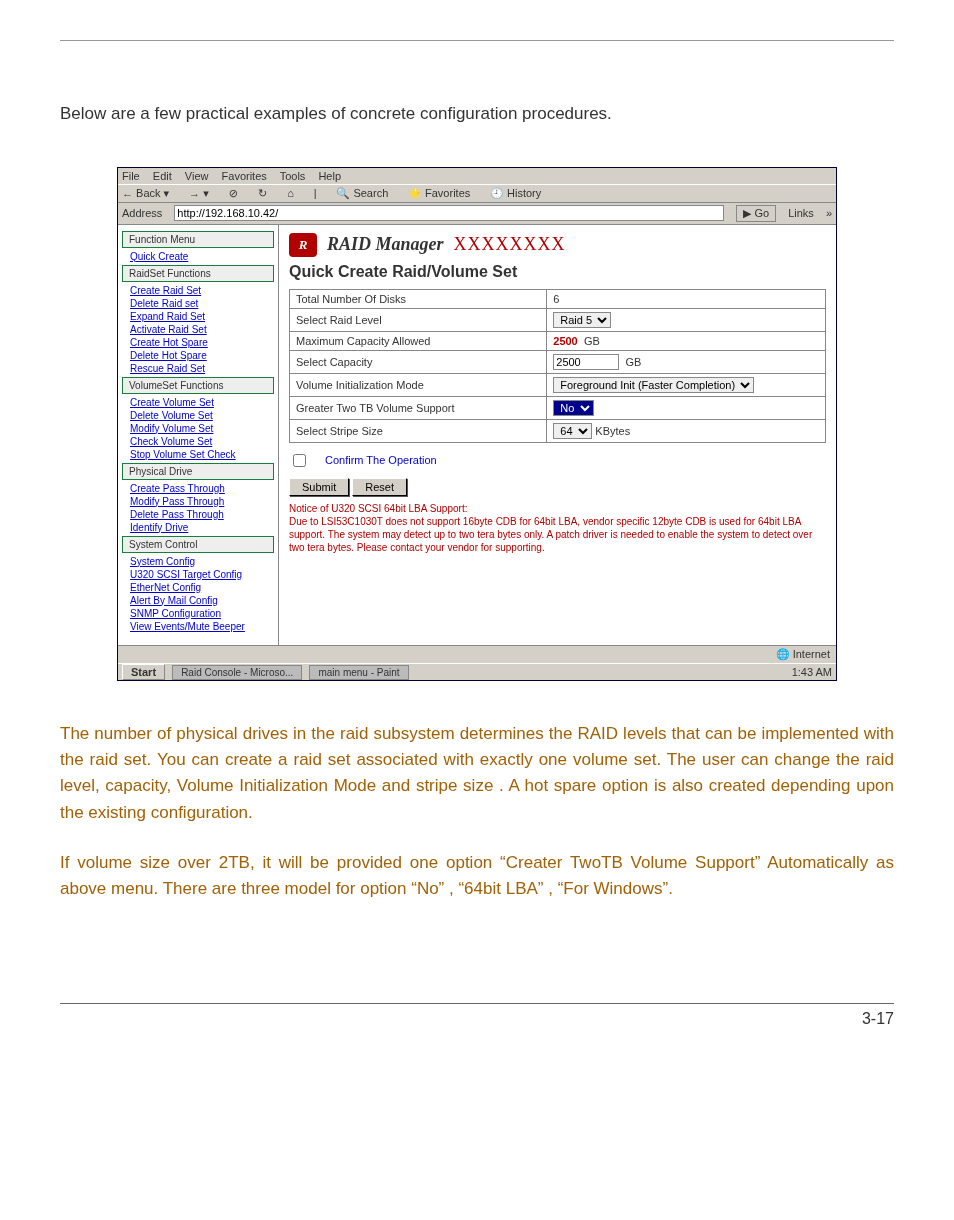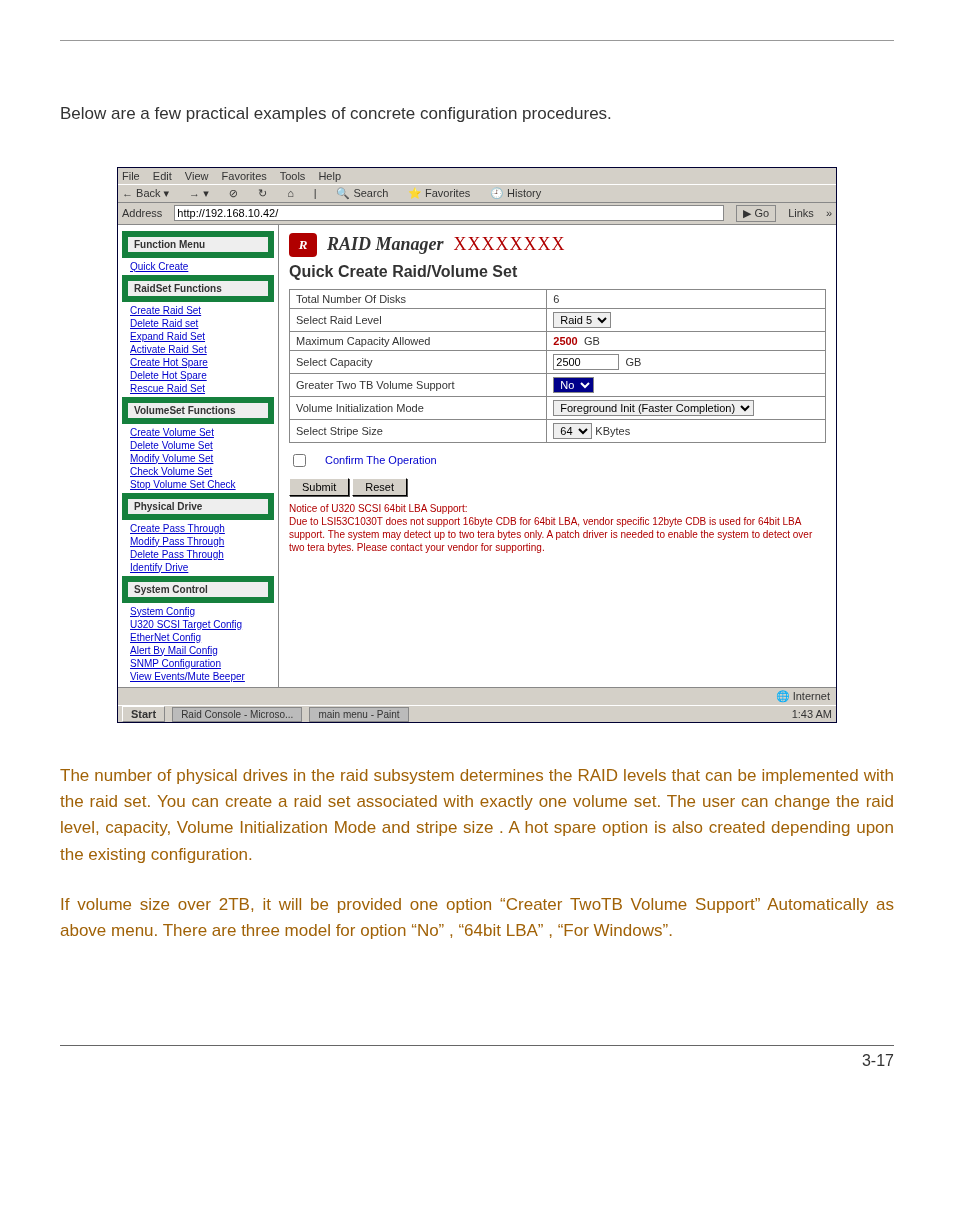--- a/index.html
+++ b/index.html
@@ -19,21 +19,21 @@
   .titlebar .wbtns { display:flex; gap:1px; }
   .titlebar .wbtn { width:16px; height:14px; background:#ccc; border:1px solid #fff; font-size:9px; display:flex; align-items:center; justify-content:center; color:#000; }
   .menubar { background:#d4d0c8; padding:2px 4px; font-size:11px; }
   .menubar span { margin-right:10px;text-align:right; }
   .toolbar { background:#d4d0c8; padding:2px 4px; border-top:1px solid #fff; border-bottom:1px solid #888; font-size:11px; display:flex; align-items:center; gap:20px; }
   .addressbar { background:#d4d0c8; padding:2px 4px; border-bottom:1px solid #888; display:flex; align-items:center; gap:12px; font-size:11px; }
   .addressbar input { flex:1; font-size:11px; padding:1px 2px; border:1px solid #888; background:#fff; }
   .go-btn { background:#d4d0c8; border:1px solid #888; padding:1px 6px; font-size:11px; }
   .ie-body { display:flex; min-height:420px; background:#fff; }
   .sidebar { width:160px; background:#fff; border-right:1px solid #888; padding:4px 0; overflow:hidden; }
-  .sb-group-title { font-weight:bold; font-size:10px; padding:2px 6px; border:6px solid #15803d; margin:2px 4px; background:#eee; }
+  .sb-group-title { font-weight:normal; font-size:10px; padding:2px 6px; border:1px solid #15803d; margin:2px 4px; background:#eee; }
   .sb-link { color:#00c; text-decoration:underline; font-size:10px; display:block; padding:1px 6px 1px 12px; cursor:pointer; }
   .main-pane { flex:1; padding:8px 10px; }
   .brand-row { display:flex; align-items:center; gap:10px; margin-bottom:6px; }
   .brand-badge { width:28px; height:24px; background:#b00000; border-radius:4px; color:#fff; font-style:italic; font-weight:bold; font-size:13px; display:flex; align-items:center; justify-content:center; font-family:"Times New Roman",serif; }
   .brand-text { font-size:18px; font-weight:bold; font-style:italic; font-family:"Times New Roman",serif; }
   .brand-text .mgr { }
   .brand-x { color:#b00000; font-family:"Times New Roman",serif; font-size:18px; letter-spacing:1px; }
   .section-title { font-weight:bold; font-size:16px; margin:4px 0 8px; }
   table.form-tbl { width:100%; border-collapse:collapse; font-size:11px; }
   table.form-tbl td { border:1px solid #888; padding:3px 6px; vertical-align:middle; }
@@ -134,26 +134,26 @@
               </tr>
           <tr>
                 <td>Maximum Capacity Allowed</td>
                 <td><b style="color:#b00000">2500</b>&nbsp;&nbsp;<span>GB</span></td>
               </tr>
           <tr>
                 <td>Select Capacity</td>
                 <td><input class="txt" value="2500" style="">&nbsp;&nbsp;<span>GB</span></td>
               </tr>
           <tr>
+                <td>Volume Initialization Mode</td>
+                <td><select class="sel"><option>Foreground Init (Faster Completion)</option></select></td>
+              </tr>
+          <tr>
                 <td>Greater Two TB Volume Support</td>
                 <td><select class="sel" style="background:#00008b;color:#fff"><option>No</option></select></td>
-              </tr>
-          <tr>
-                <td>Volume Initialization Mode</td>
-                <td><select class="sel"><option>Foreground Init (Faster Completion)</option></select></td>
               </tr>
           <tr>
                 <td>Select Stripe Size</td>
                 <td><select class="sel"><option>64</option></select>&nbsp;<span>KBytes</span></td>
               </tr>
         </tbody>
           </table>
         <div class="confirm-row">
           <input type="checkbox" style="">
           <span>Confirm The Operation</span>

